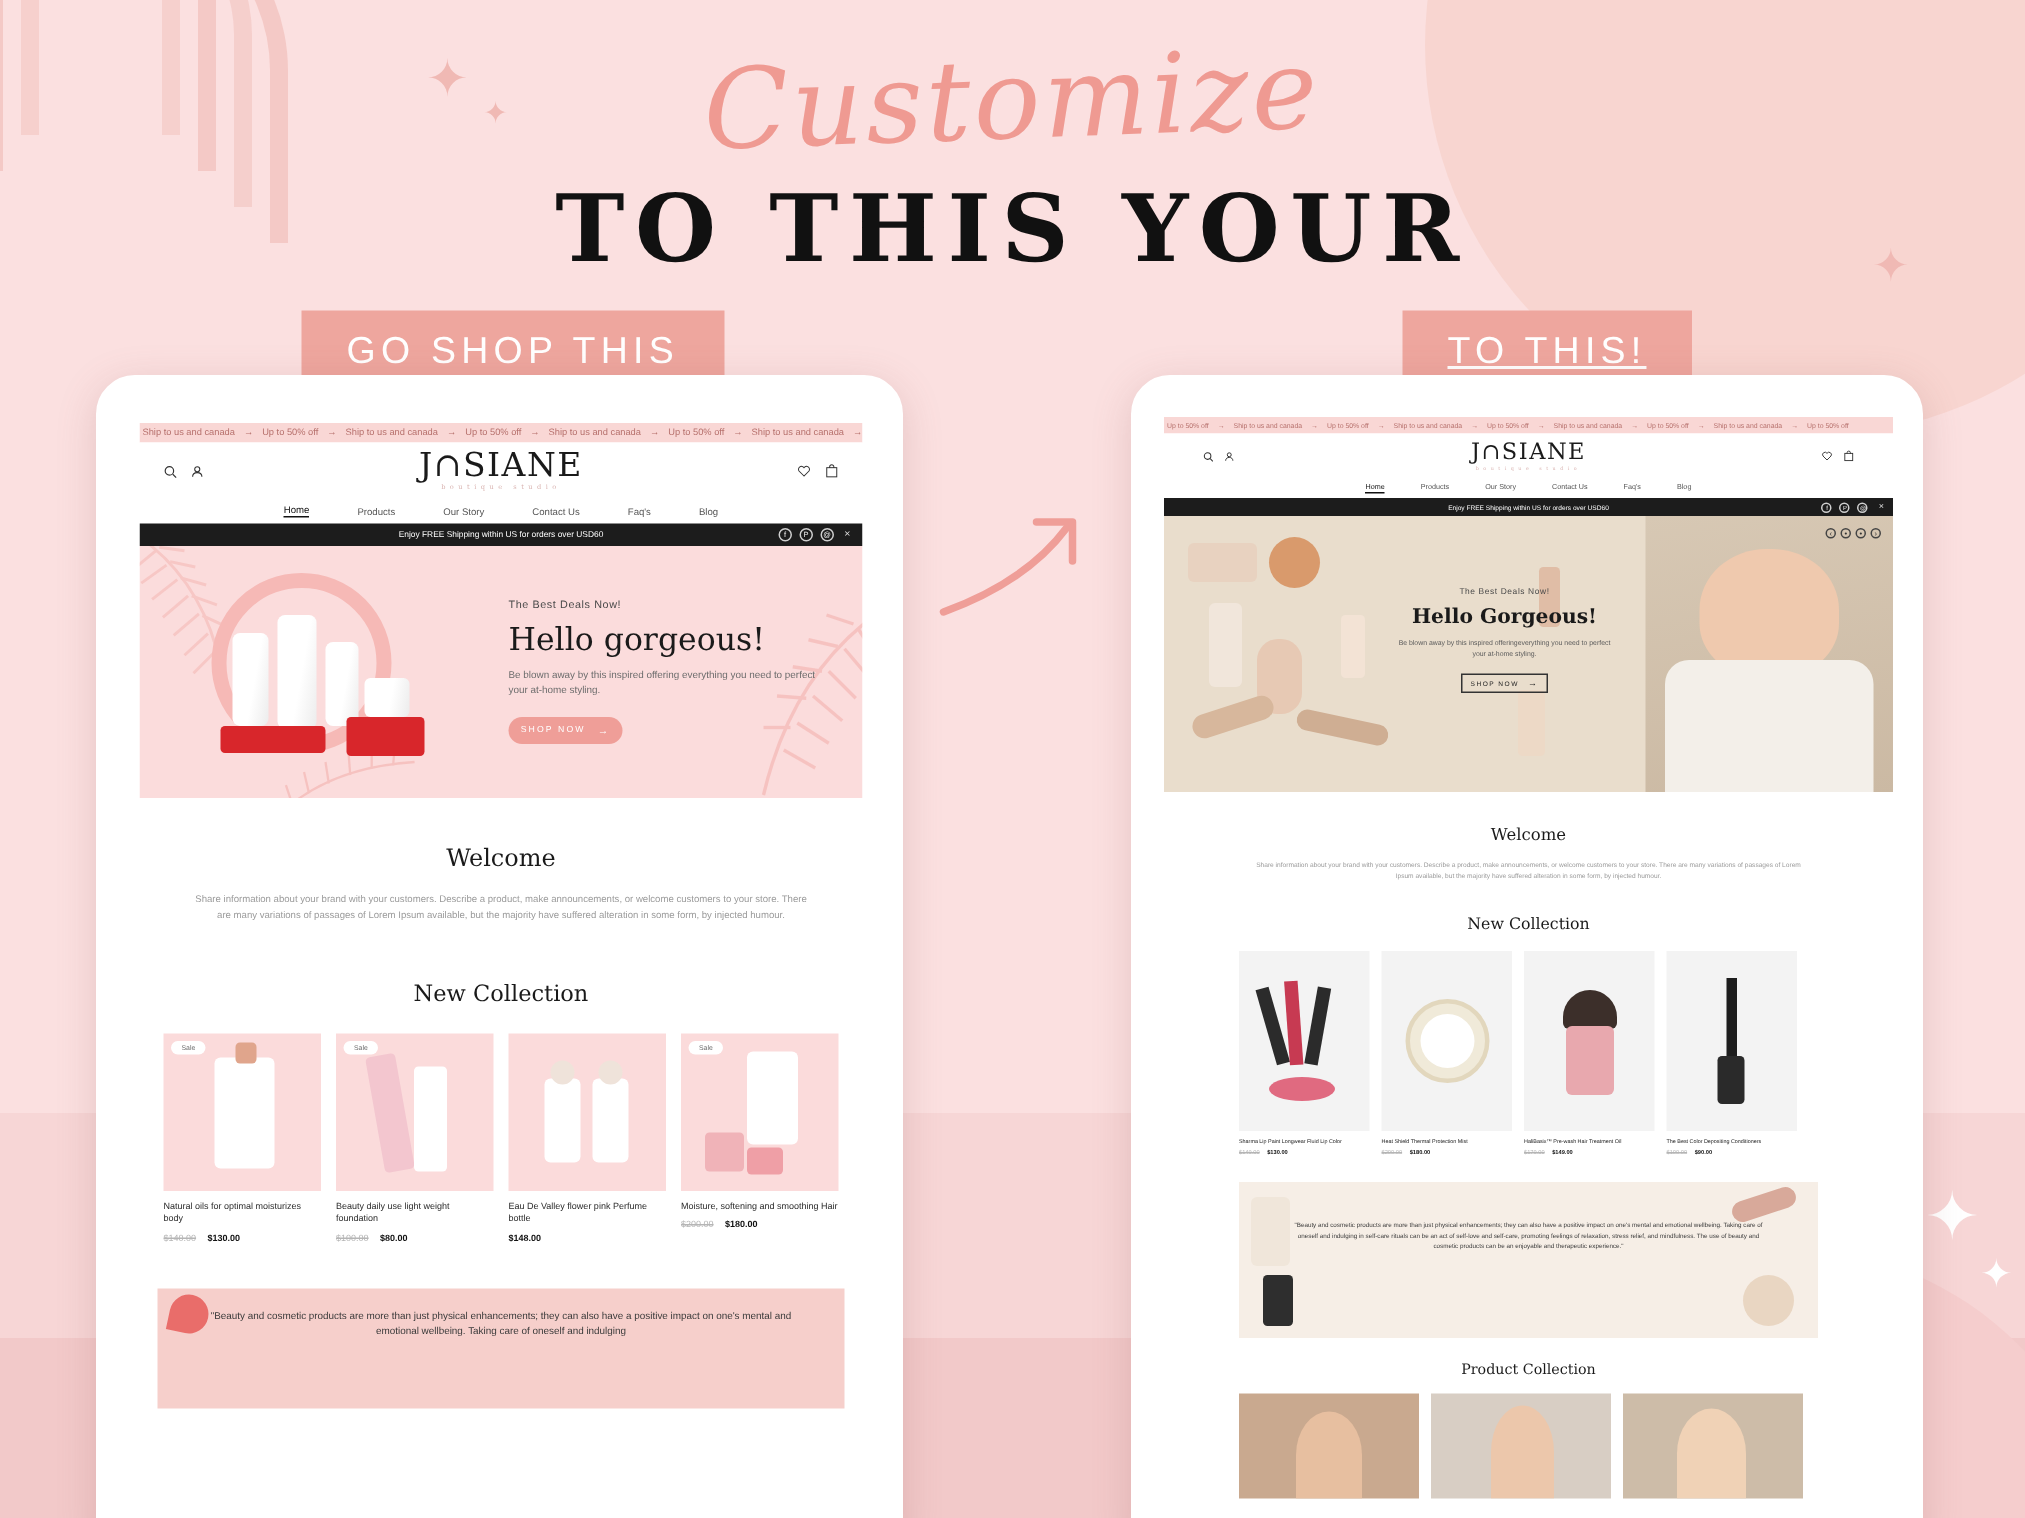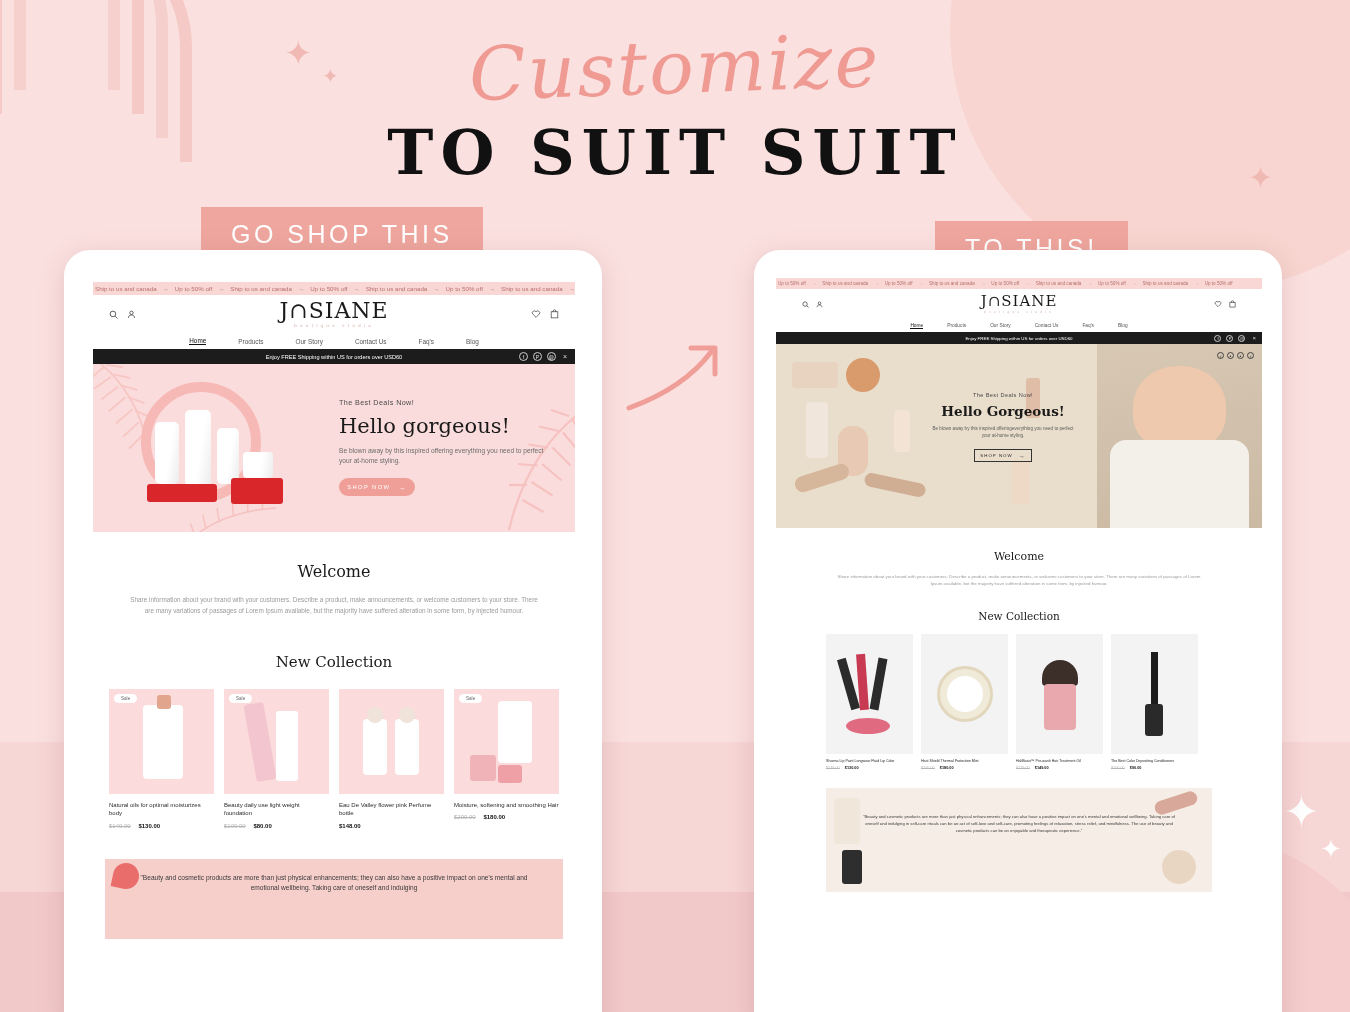--- a/index.html
+++ b/index.html
@@ -37,21 +37,21 @@
     margin-top:6px;
   }
 
   
   .badge{
     position:absolute; background:#eea69e; color:#fff;
     font-size:25px; letter-spacing:3.5px; padding:13px 30px 14px;
     font-family:"Liberation Sans", sans-serif; font-weight:400;
   }
   .badge-left{left:201px; top:207px;}
-  .badge-right{left:935px; top:221px;text-decoration:underline;}
+  .badge-right{left:935px; top:207px;text-decoration:underline;}
 
   
   .arrow{position:absolute;left:625px;top:330px;width:120px;height:90px;}
 
   
   .tablet{
     position:absolute; background:#fff;
     border:10px solid #fff; border-radius:26px;
     box-shadow:0 6px 26px rgba(150,90,90,.22);
     overflow:hidden;
@@ -146,21 +146,21 @@
 
 <div class="sparkle" style="left:284px;top:36px;font-size:34px;">✦</div>
 <div class="sparkle" style="left:322px;top:66px;font-size:20px;">✦</div>
 <div class="sparkle" style="left:1248px;top:163px;font-size:30px;">✦</div>
 <div class="sparkle" style="left:1283px;top:790px;font-size:44px;color:#fff;">✦</div>
 <div class="sparkle" style="left:1320px;top:836px;font-size:26px;color:#fff;">✦</div>
 <div class="sparkle" style="left:1183px;top:852px;font-size:16px;color:#fff;">✦</div>
 
 <div class="headline">
   <div class="script">Customize</div>
-  <div class="serif-caps">TO SUIT SUIT</div>
+  <div class="serif-caps">TO THIS YOUR</div>
 </div>
 
 <div class="badge badge-left">GO SHOP THIS</div>
 <div class="badge badge-right">TO THIS!</div>
 
 <svg class="arrow" viewBox="0 0 120 90">
   <path d="M4 78 C 26 70, 62 54, 86 22" stroke="#ef9e98" stroke-width="5" fill="none" stroke-linecap="round"></path>
   <path d="M66 18 L90 18 L90 44" stroke="#ef9e98" stroke-width="5" fill="none" stroke-linecap="round" stroke-linejoin="round"></path>
 </svg>
 
@@ -535,15 +535,29 @@
     </div>
 
     <div class="quote-box" style="margin:18px 50px 0;height:104px;background:#f6eee6;padding:26px 34px;">
       <div style="position:absolute;left:8px;top:10px;width:26px;height:46px;background:#f0e6da;border-radius:4px;"></div>
       <div style="position:absolute;left:16px;top:62px;width:20px;height:34px;background:#2e2e2e;border-radius:3px;"></div>
       <div style="position:absolute;right:14px;top:8px;width:44px;height:14px;background:#d8a99a;border-radius:7px;transform:rotate(-18deg);"></div>
       <div style="position:absolute;right:16px;bottom:8px;width:34px;height:34px;background:#e9d6c2;border-radius:50%;"></div>
       <div class="quote-txt" style="font-size:4.2px;position:relative;">"Beauty and cosmetic products are more than just physical enhancements; they can also have a positive impact on one's mental and emotional wellbeing. Taking care of oneself and indulging in self-care rituals can be an act of self-love and self-care, promoting feelings of relaxation, stress relief, and mindfulness. The use of beauty and cosmetic products can be an enjoyable and therapeutic experience."</div>
     </div>
 
+    <div class="sec" style="padding:16px 50px 0;">
+      <div class="sec-title" style="font-size:9.5px;">Product Collection</div>
+      <div class="pc-grid" style="margin-top:10px;gap:8px;">
+        <div class="pc-img" style="width:120px;height:70px;background:#c9a98f;">
+          <div style="position:absolute;left:38px;top:12px;width:44px;height:58px;background:#e7bfa0;border-radius:50% 50% 0 0;"></div>
+        </div>
+        <div class="pc-img" style="width:120px;height:70px;background:#d8cec4;">
+          <div style="position:absolute;left:40px;top:8px;width:42px;height:62px;background:#ecc7ab;border-radius:50% 50% 0 0;"></div>
+        </div>
+        <div class="pc-img" style="width:120px;height:70px;background:#cdbca8;">
+          <div style="position:absolute;left:36px;top:10px;width:46px;height:60px;background:#f0d2b6;border-radius:50% 50% 0 0;"></div>
+        </div>
+      </div>
+    </div>
 
   </div>
 </div>
 
 </body></html>

